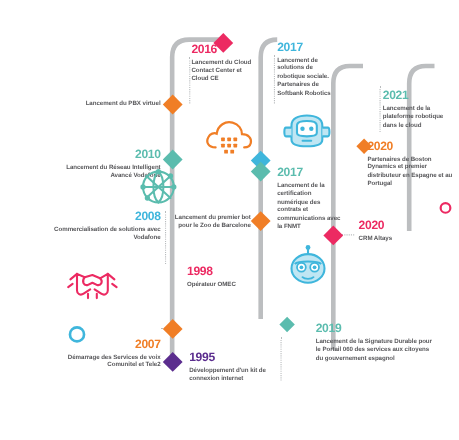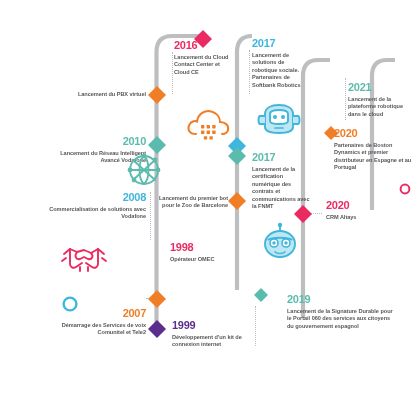--- a/index.html
+++ b/index.html
@@ -139,21 +139,21 @@
     <polygon points="11,2 20,11 11,20 2,11" fill="#f07e26"></polygon>
   </svg>
   <svg class="icon" style="left:60px;top:294px;" width="20" height="20" viewBox="0 0 20 20">
     <circle cx="10" cy="10" r="6.4" fill="none" stroke="#3fb6dc" stroke-width="2.4"></circle>
   </svg>
 
   <svg class="dia" style="left:146px;top:318px;" width="22" height="22" viewBox="0 0 22 22">
     <polygon points="11,2 20,11 11,20 2,11" fill="#5b2d8e"></polygon>
   </svg>
   <div class="node" style="left:172px;top:320px;width:78px;">
-    <div class="year ta-l" style="color:#5b2d8e;">1999</div>
+    <div class="year ta-l" style="color:#5b2d8e;">1995</div>
     <div class="desc ta-l" style="margin-top:3px;">Développement d'un kit de connexion internet</div>
   </div>
 
   <div class="node" style="left:170px;top:242px;width:76px;">
     <div class="year ta-l" style="color:#ec2a62;">1998</div>
     <div class="desc ta-l" style="margin-top:3px;">Opérateur OMEC</div>
   </div>
 
   <div class="node" style="left:152px;top:192px;width:76px;">
     <div class="desc ta-r" style="margin-top:3px;">Lancement du premier bot pour le Zoo de Barcelone</div>

